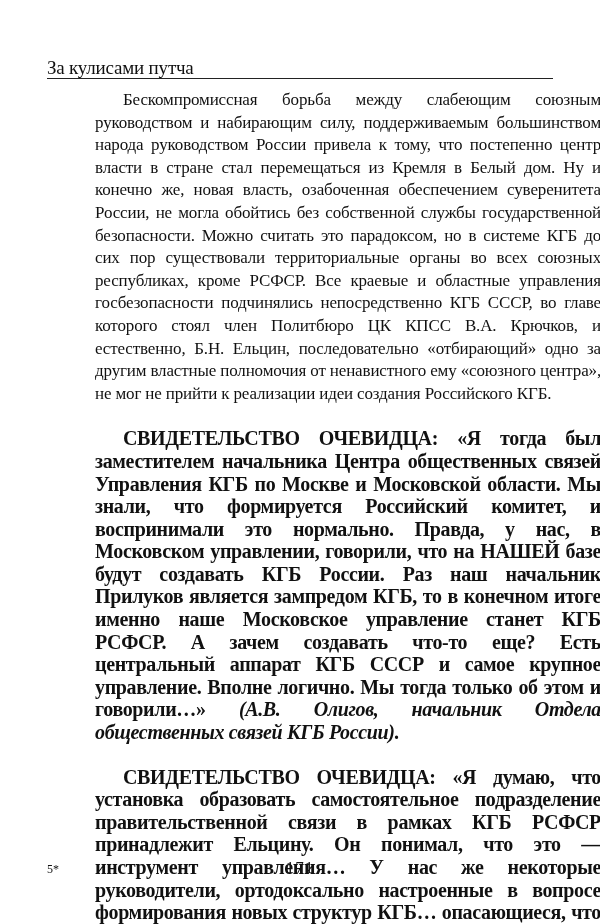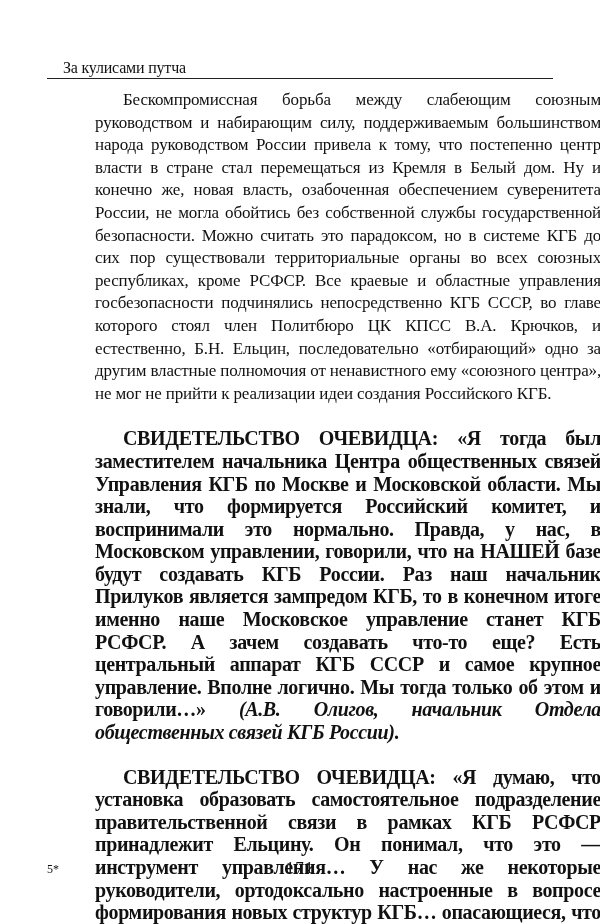--- a/index.html
+++ b/index.html
@@ -1,20 +1,20 @@
 <!DOCTYPE html>
 <html><head>
 <meta charset="utf-8">
 <style>
   html, body { margin: 0; padding: 0; background: #ffffff; }
   body { width: 600px; height: 924px; position: relative; overflow: hidden;
          font-family: "Liberation Serif", "DejaVu Serif", serif; color: #111; }
   .page { position: absolute; left: 47px; top: 0; width: 506px; }
-  .running-head { position: absolute; top: 58px; left: 16px; width: 506px;
-                  font-size: 16px; line-height: 20px; letter-spacing: -0.2px; }
+  .running-head { position: absolute; top: 58px; left: 0; width: 506px;
+                  font-size: 19px; line-height: 20px; letter-spacing: -0.2px; }
   .head-rule { position: absolute; top: 78px; left: 0; width: 506px; height: 0;
                border-top: 1.5px solid #222; }
   .body { position: absolute; top: 89px; left: 4px; width: 506px; margin-left: 44px; }
   p { margin: 0; text-align: justify; text-indent: 28px;
       font-size: 17px; line-height: 22.6px; letter-spacing: -0.15px; }
   p.bold { font-weight: bold; font-size: 20px; letter-spacing: -0.35px; }
   .gap { height: 22px; }
   em.src { font-style: italic; font-weight: bold; }
   .sig { position: absolute; left: 47px; top: 862px; font-size: 12px; }
   .folio { position: absolute; left: 0; width: 600px; top: 858px; text-align: center;

